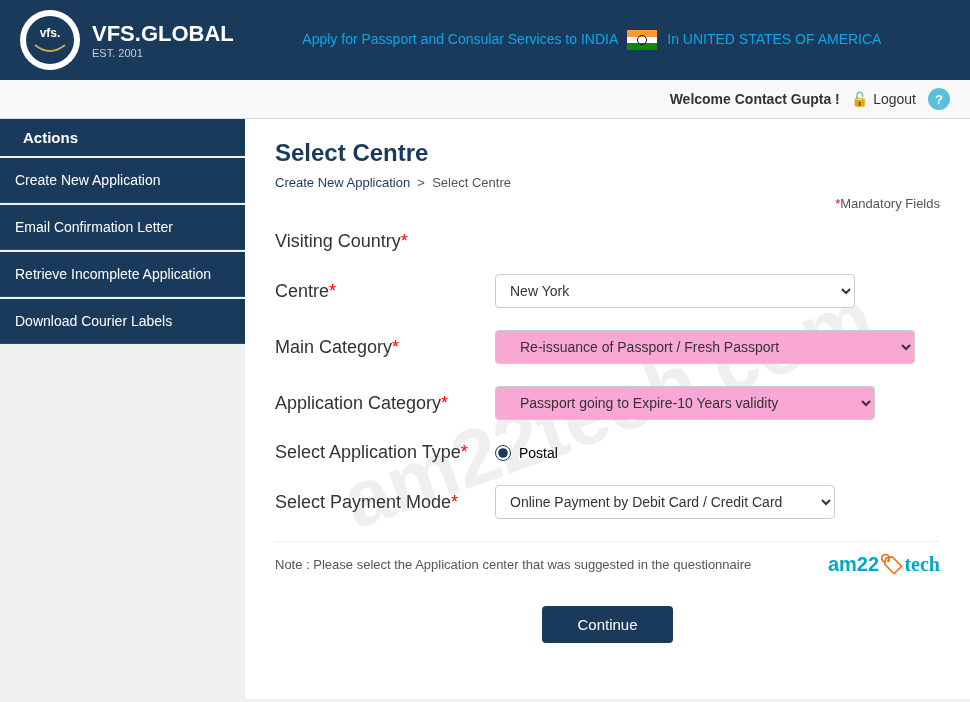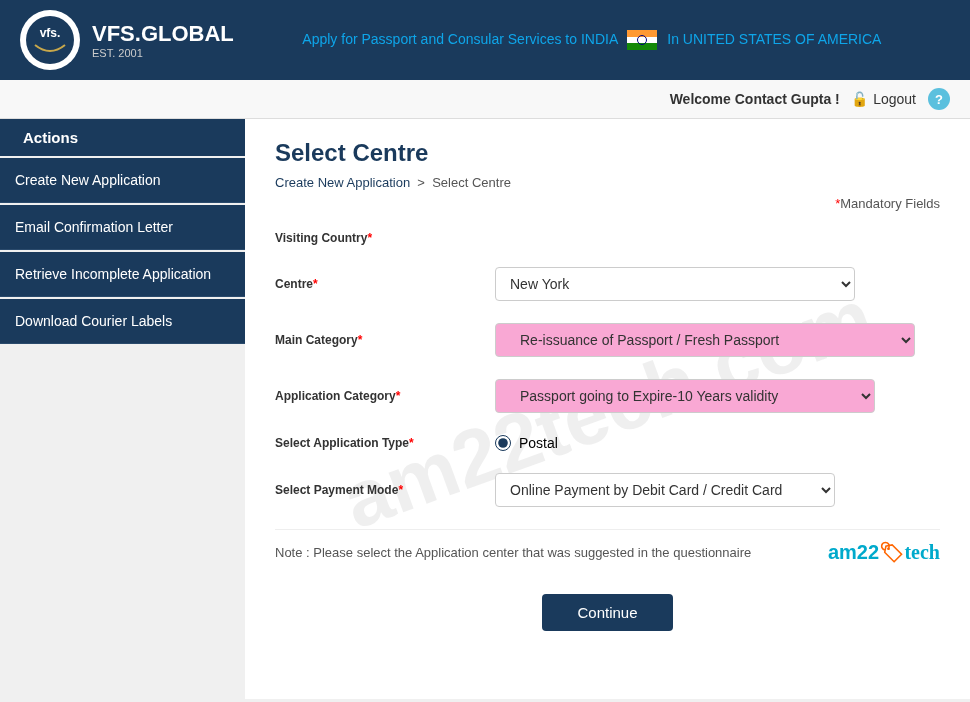--- a/index.html
+++ b/index.html
@@ -133,22 +133,22 @@
     .mandatory-note .star { color: red; }
 
     
     .form-row {
       display: flex;
       align-items: center;
       margin-bottom: 22px;
     }
     .form-label {
       width: 220px;
-      font-size: 12px;
-      font-weight: bold;
+      font-size: 18px;
+      font-weight: normal;
       color: #333;
       flex-shrink: 0;
     }
     .form-label .star { color: red; }
     .form-control {
       flex: 1;
       max-width: 360px;
       padding: 7px 10px;
       font-size: 14px;
       border: 1px solid #ccc;

